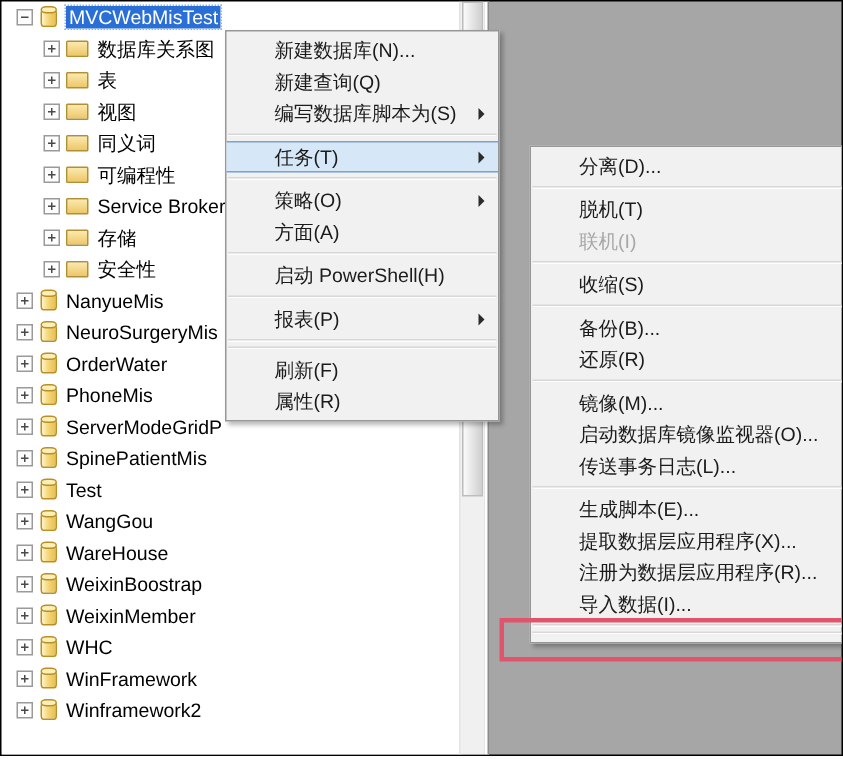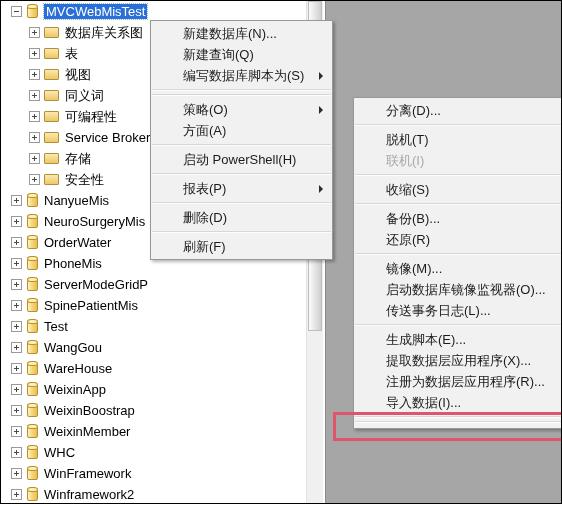--- a/index.html
+++ b/index.html
@@ -382,29 +382,20 @@
           </span>
           <span class="tree-label">WareHouse</span>
         </div>
         <div class="tree-row">
           <span class="indent" style="width: 10px;"></span>
           <span class="expander plus"></span>
           <span class="icon-db">
             <span class="body"></span>
             <span class="top"></span>
           </span>
-          <span class="tree-label">WeixinApp</span>
-        </div>
-        <div class="tree-row">
-          <span class="indent" style="width: 10px;"></span>
-          <span class="expander plus"></span>
-          <span class="icon-db">
-            <span class="body"></span>
-            <span class="top"></span>
-          </span>
           <span class="tree-label">WeixinBoostrap</span>
         </div>
         <div class="tree-row">
           <span class="indent" style="width: 10px;"></span>
           <span class="expander plus"></span>
           <span class="icon-db">
             <span class="body"></span>
             <span class="top"></span>
           </span>
           <span class="tree-label">WeixinMember</span>
@@ -443,31 +434,32 @@
     <div class="thumb"></div>
   </div>
   <div id="panel-divider"></div>
 
   <div class="menu" id="menu-main">
     <div class="menu-inner" id="menu-main-inner">
         <div class="menu-item"><span>新建数据库(N)...</span></div>
         <div class="menu-item"><span>新建查询(Q)</span></div>
         <div class="menu-item"><span>编写数据库脚本为(S)</span><span class="arrow"></span></div>
         <div class="menu-sep"></div>
+        <div class="menu-item highlight"><span>任务(T)</span><span class="arrow"></span></div>
         <div class="menu-sep"></div>
         <div class="menu-item"><span>策略(O)</span><span class="arrow"></span></div>
         <div class="menu-item"><span>方面(A)</span></div>
         <div class="menu-sep"></div>
         <div class="menu-item"><span>启动 PowerShell(H)</span></div>
         <div class="menu-sep"></div>
         <div class="menu-item"><span>报表(P)</span><span class="arrow"></span></div>
         <div class="menu-sep"></div>
-        <div class="menu-item"><span>删除(D)</span></div>
         <div class="menu-sep"></div>
         <div class="menu-item"><span>刷新(F)</span></div>
+        <div class="menu-item"><span>属性(R)</span></div>
       </div>
   </div>
 
   <div class="menu" id="menu-sub">
     <div class="menu-inner" id="menu-sub-inner">
         <div class="menu-item"><span>分离(D)...</span></div>
         <div class="menu-sep"></div>
         <div class="menu-item"><span>脱机(T)</span></div>
         <div class="menu-item disabled"><span>联机(I)</span></div>
         <div class="menu-sep"></div>

